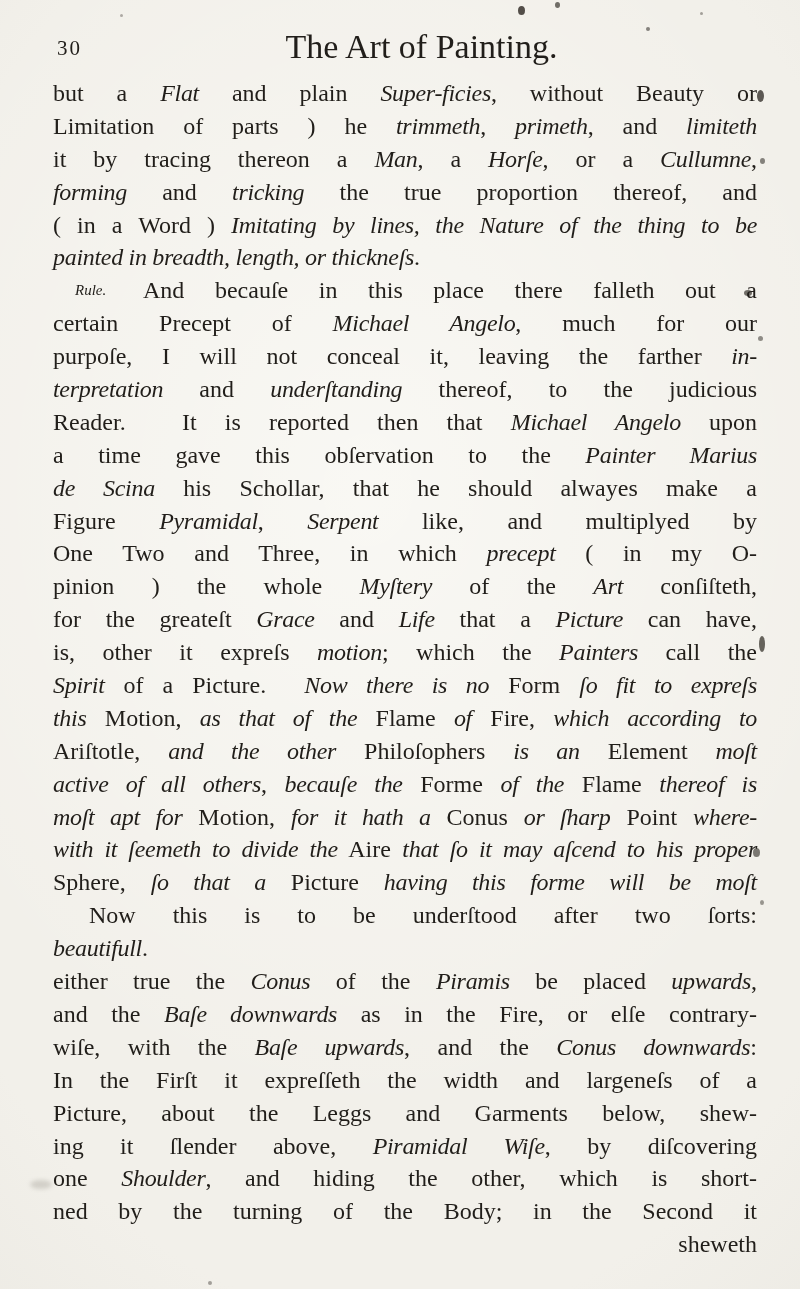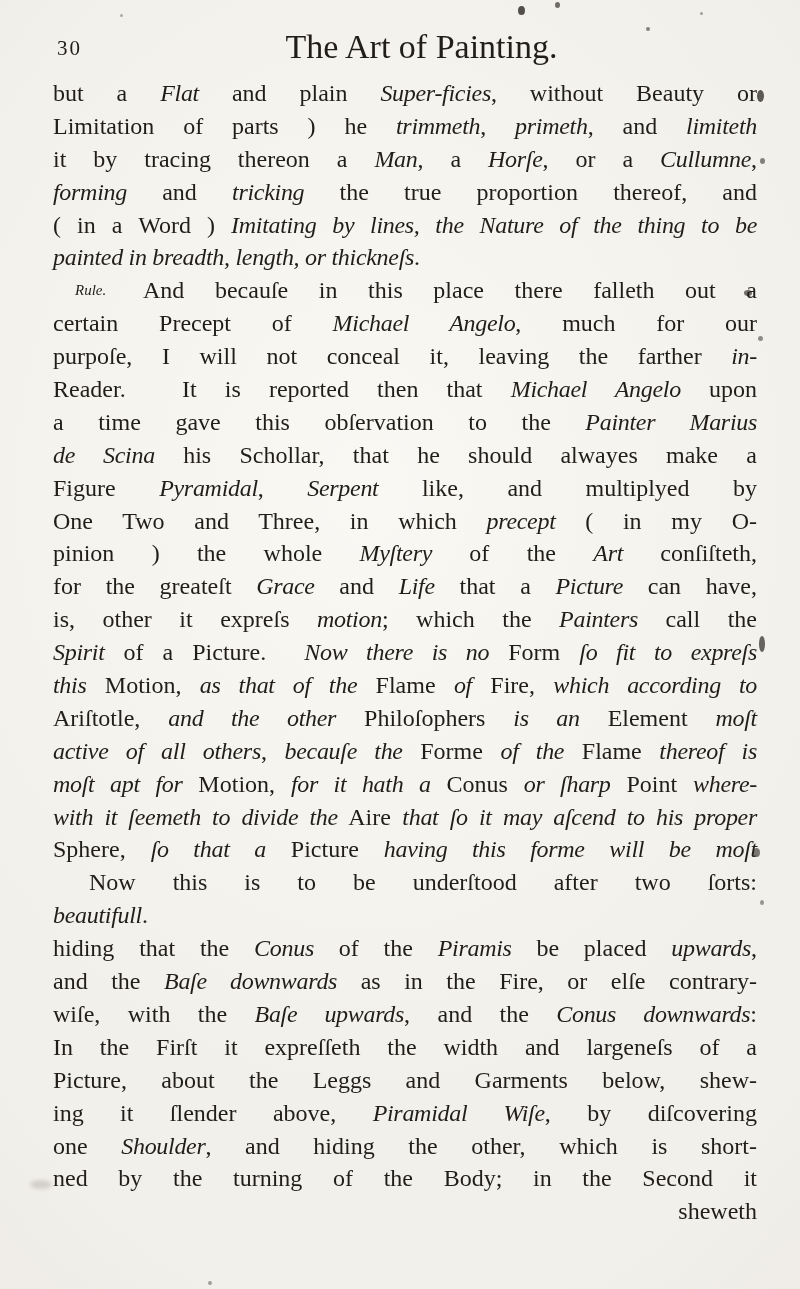--- a/index.html
+++ b/index.html
@@ -74,38 +74,39 @@
 <div class="text-block">
     <div class="line"><span>but a </span><span class="it">Flat</span><span> and plain </span><span class="it">Super-ficies</span><span>, without Beauty or</span></div>
     <div class="line"><span>Limitation of parts ) he </span><span class="it">trimmeth</span><span>, </span><span class="it">primeth</span><span>, and </span><span class="it">limiteth</span></div>
     <div class="line"><span>it by tracing thereon a </span><span class="it">Man</span><span>, a </span><span class="it">Horſe</span><span>, or a </span><span class="it">Cullumne</span><span>,</span></div>
     <div class="line"><span class="it">forming</span><span> and </span><span class="it">tricking</span><span> the true proportion thereof, and</span></div>
     <div class="line"><span>( in a Word ) </span><span class="it">Imitating by lines, the Nature of the thing to be</span></div>
     <div class="line short"><span class="it">painted in breadth, length, or thickneſs</span><span>.</span></div>
     <div class="line" style="padding-left: 90px;"><span class="margin-note">Rule.</span><span>And becauſe in this place there falleth out a</span></div>
     <div class="line"><span>certain Precept of </span><span class="it">Michael Angelo</span><span>, much for our</span></div>
     <div class="line"><span>purpoſe, I will not conceal it, leaving the farther </span><span class="it">in-</span></div>
+    <div class="line"><span class="it">terpretation</span><span> and </span><span class="it">underſtanding</span><span> thereof, to the judicious</span></div>
     <div class="line"><span>Reader. &nbsp;It is reported then that </span><span class="it">Michael Angelo</span><span> upon</span></div>
     <div class="line"><span>a time gave this obſervation to the </span><span class="it">Painter Marius</span></div>
     <div class="line"><span class="it">de Scina</span><span> his Schollar, that he should alwayes make a</span></div>
     <div class="line"><span>Figure </span><span class="it">Pyramidal</span><span>, </span><span class="it">Serpent</span><span> like, and multiplyed by</span></div>
     <div class="line"><span>One Two and Three, in which </span><span class="it">precept</span><span> ( in my O-</span></div>
     <div class="line"><span>pinion ) the whole </span><span class="it">Myſtery</span><span> of the </span><span class="it">Art</span><span> conſiſteth,</span></div>
     <div class="line"><span>for the greateſt </span><span class="it">Grace</span><span> and </span><span class="it">Life</span><span> that a </span><span class="it">Picture</span><span> can have,</span></div>
     <div class="line"><span>is, other it expreſs </span><span class="it">motion</span><span>; which the </span><span class="it">Painters</span><span> call the</span></div>
     <div class="line"><span class="it">Spirit</span><span> of a Picture. &nbsp;</span><span class="it">Now there is no</span><span> Form </span><span class="it">ſo fit to expreſs</span></div>
     <div class="line"><span class="it">this</span><span> Motion, </span><span class="it">as that of the</span><span> Flame </span><span class="it">of</span><span> Fire, </span><span class="it">which according to</span></div>
     <div class="line"><span>Ariſtotle, </span><span class="it">and the other</span><span> Philoſophers </span><span class="it">is an</span><span> Element </span><span class="it">moſt</span></div>
     <div class="line"><span class="it">active of all others</span><span>, </span><span class="it">becauſe the</span><span> Forme </span><span class="it">of the</span><span> Flame </span><span class="it">thereof is</span></div>
     <div class="line"><span class="it">moſt apt for</span><span> Motion, </span><span class="it">for it hath a</span><span> Conus </span><span class="it">or ſharp</span><span> Point </span><span class="it">where-</span></div>
     <div class="line"><span class="it">with it ſeemeth to divide the</span><span> Aire </span><span class="it">that ſo it may aſcend to his proper</span></div>
     <div class="line"><span>Sphere, </span><span class="it">ſo that a</span><span> Picture </span><span class="it">having this forme will be moſt</span></div>
     <div class="line" style="padding-left: 36px;"><span>Now this is to be underſtood after two ſorts:</span></div>
     <div class="line short"><span class="it">beautifull</span><span>.</span></div>
-    <div class="line"><span>hiding that the </span><span class="it">Conus</span><span> of the </span><span class="it">Piramis</span><span> be placed </span><span class="it">upwards</span><span>,</span></div>
+    <div class="line"><span>either true the </span><span class="it">Conus</span><span> of the </span><span class="it">Piramis</span><span> be placed </span><span class="it">upwards</span><span>,</span></div>
     <div class="line"><span>and the </span><span class="it">Baſe downwards</span><span> as in the Fire, or elſe contrary-</span></div>
     <div class="line"><span>wiſe, with the </span><span class="it">Baſe upwards</span><span>, and the </span><span class="it">Conus downwards</span><span>:</span></div>
     <div class="line"><span>In the Firſt it expreſſeth the width and largeneſs of a</span></div>
     <div class="line"><span>Picture, about the Leggs and Garments below, shew-</span></div>
     <div class="line"><span>ing it ſlender above, </span><span class="it">Piramidal Wiſe</span><span>, by diſcovering</span></div>
     <div class="line"><span>one </span><span class="it">Shoulder</span><span>, and hiding the other, which is short-</span></div>
     <div class="line"><span>ned by the turning of the Body; in the Second it</span></div>
     <div class="line right"><span>sheweth</span></div>
   </div>
 

